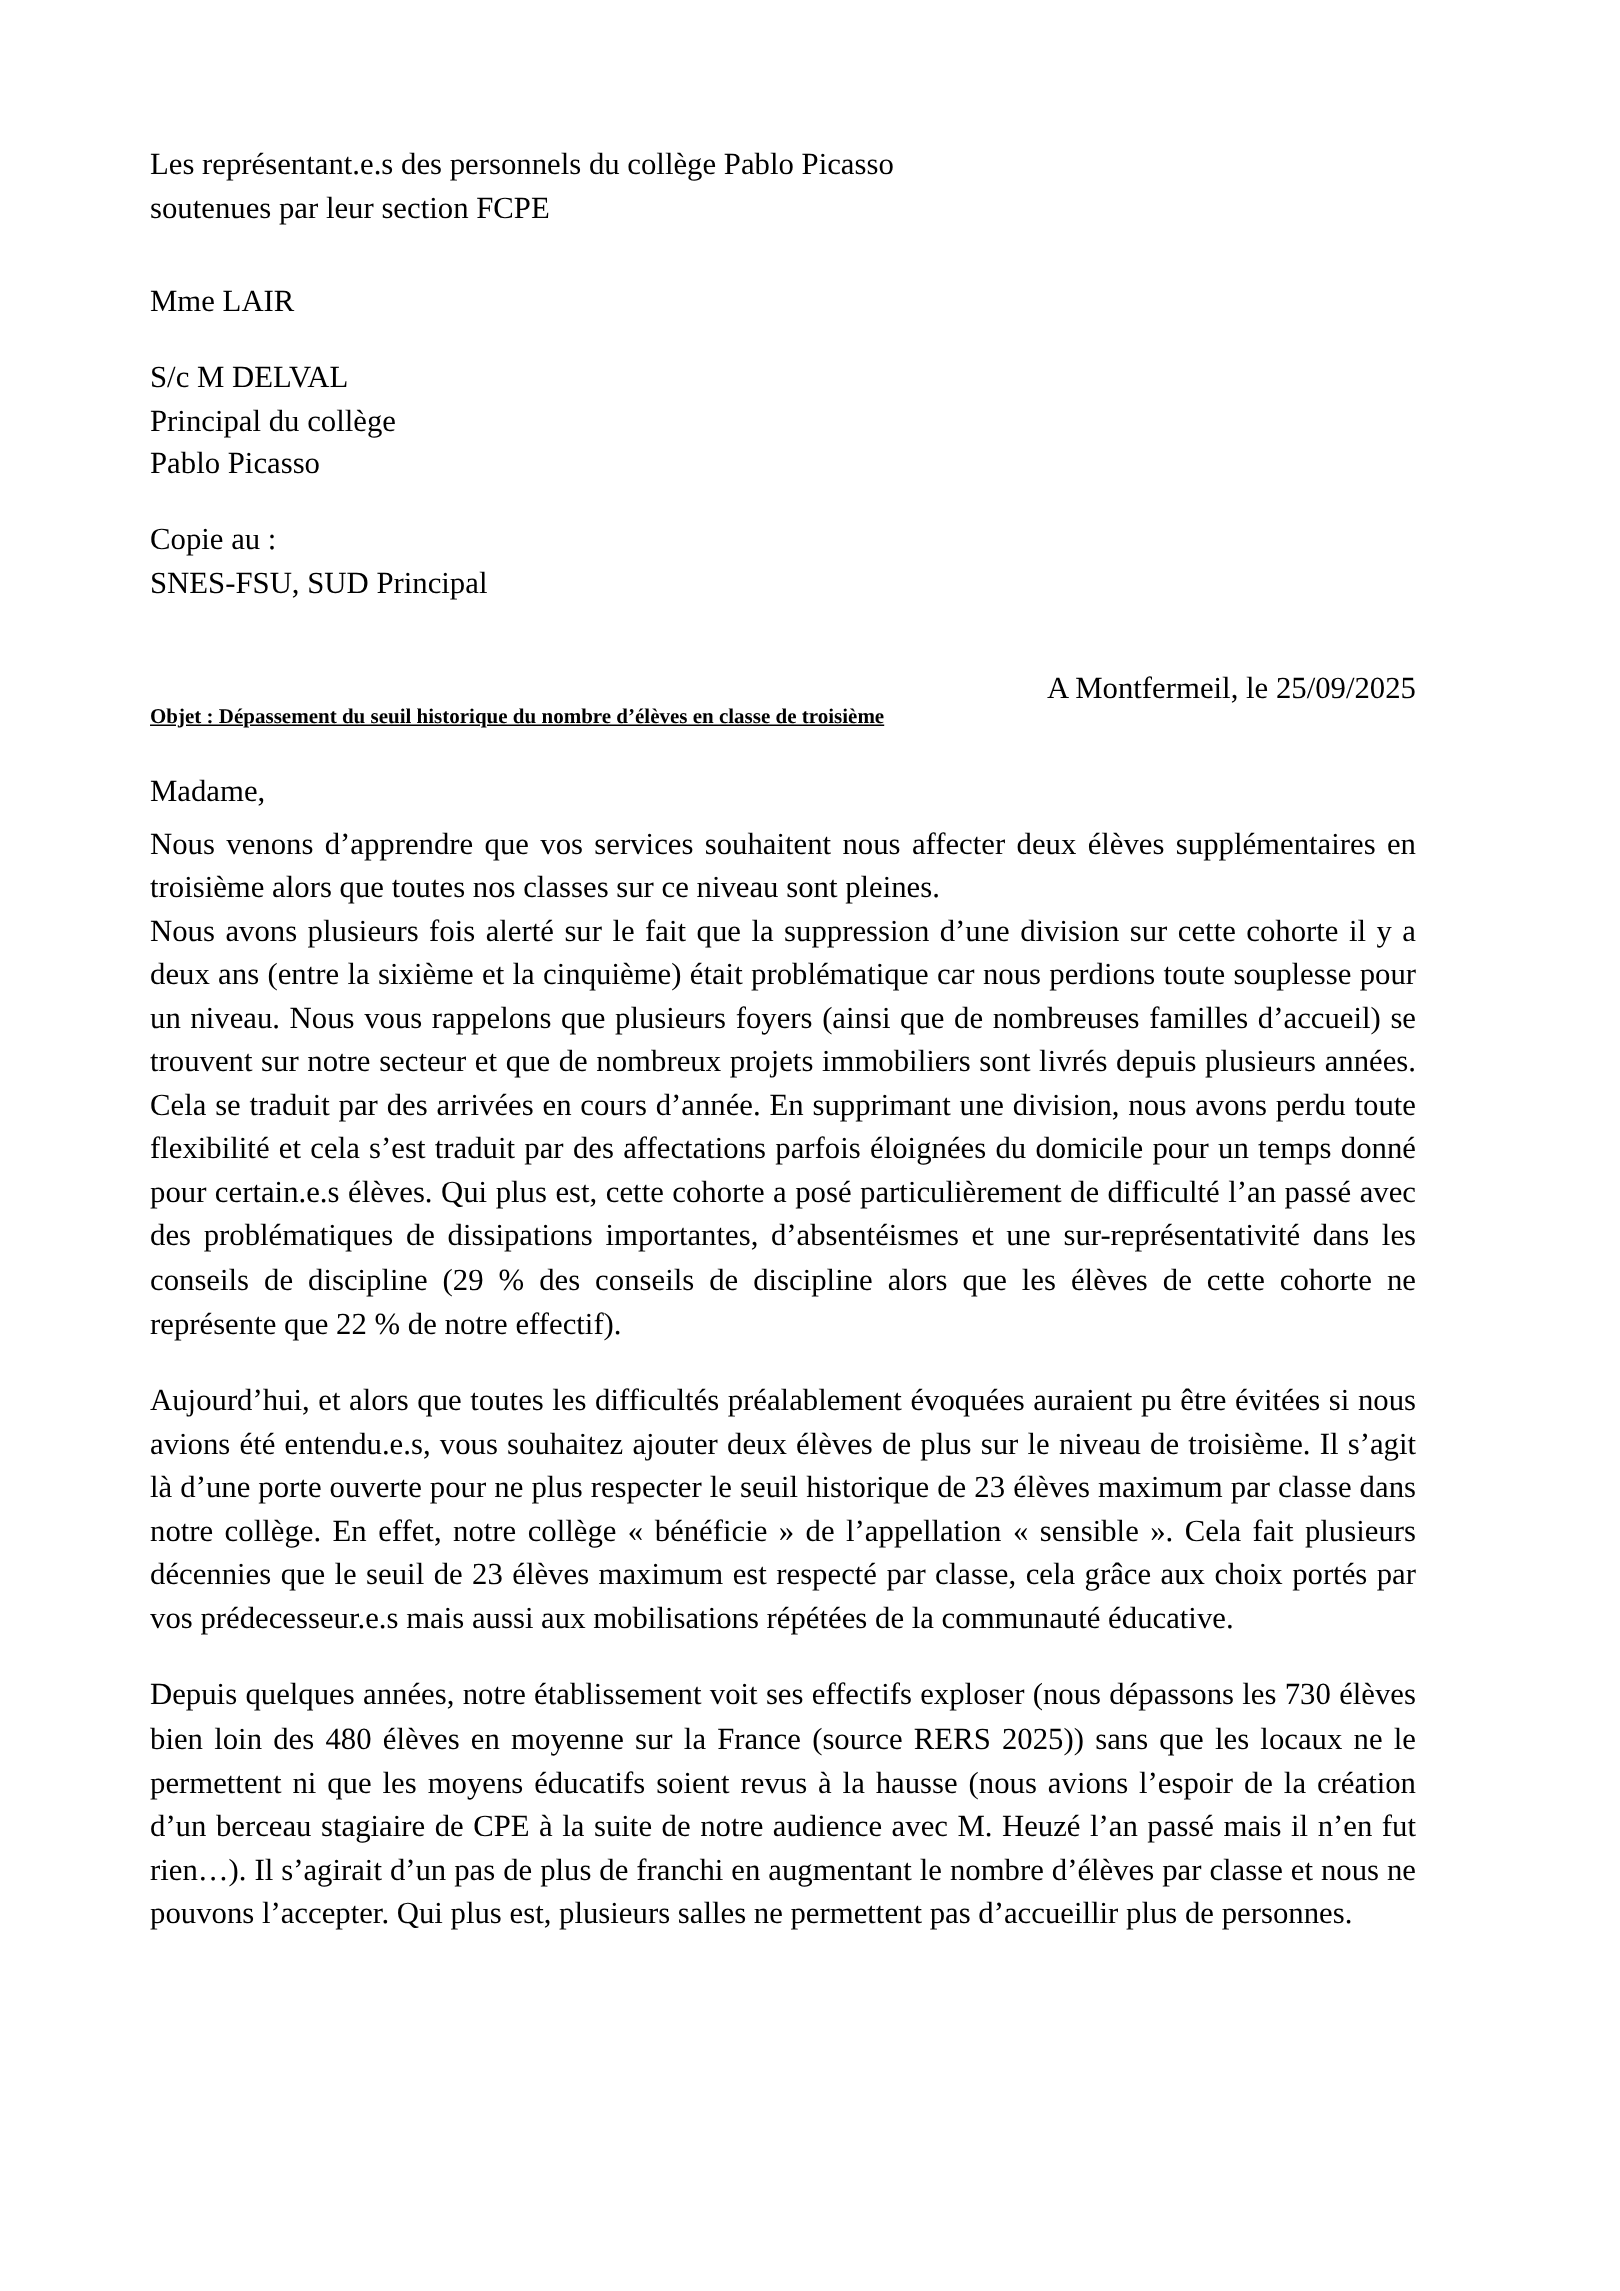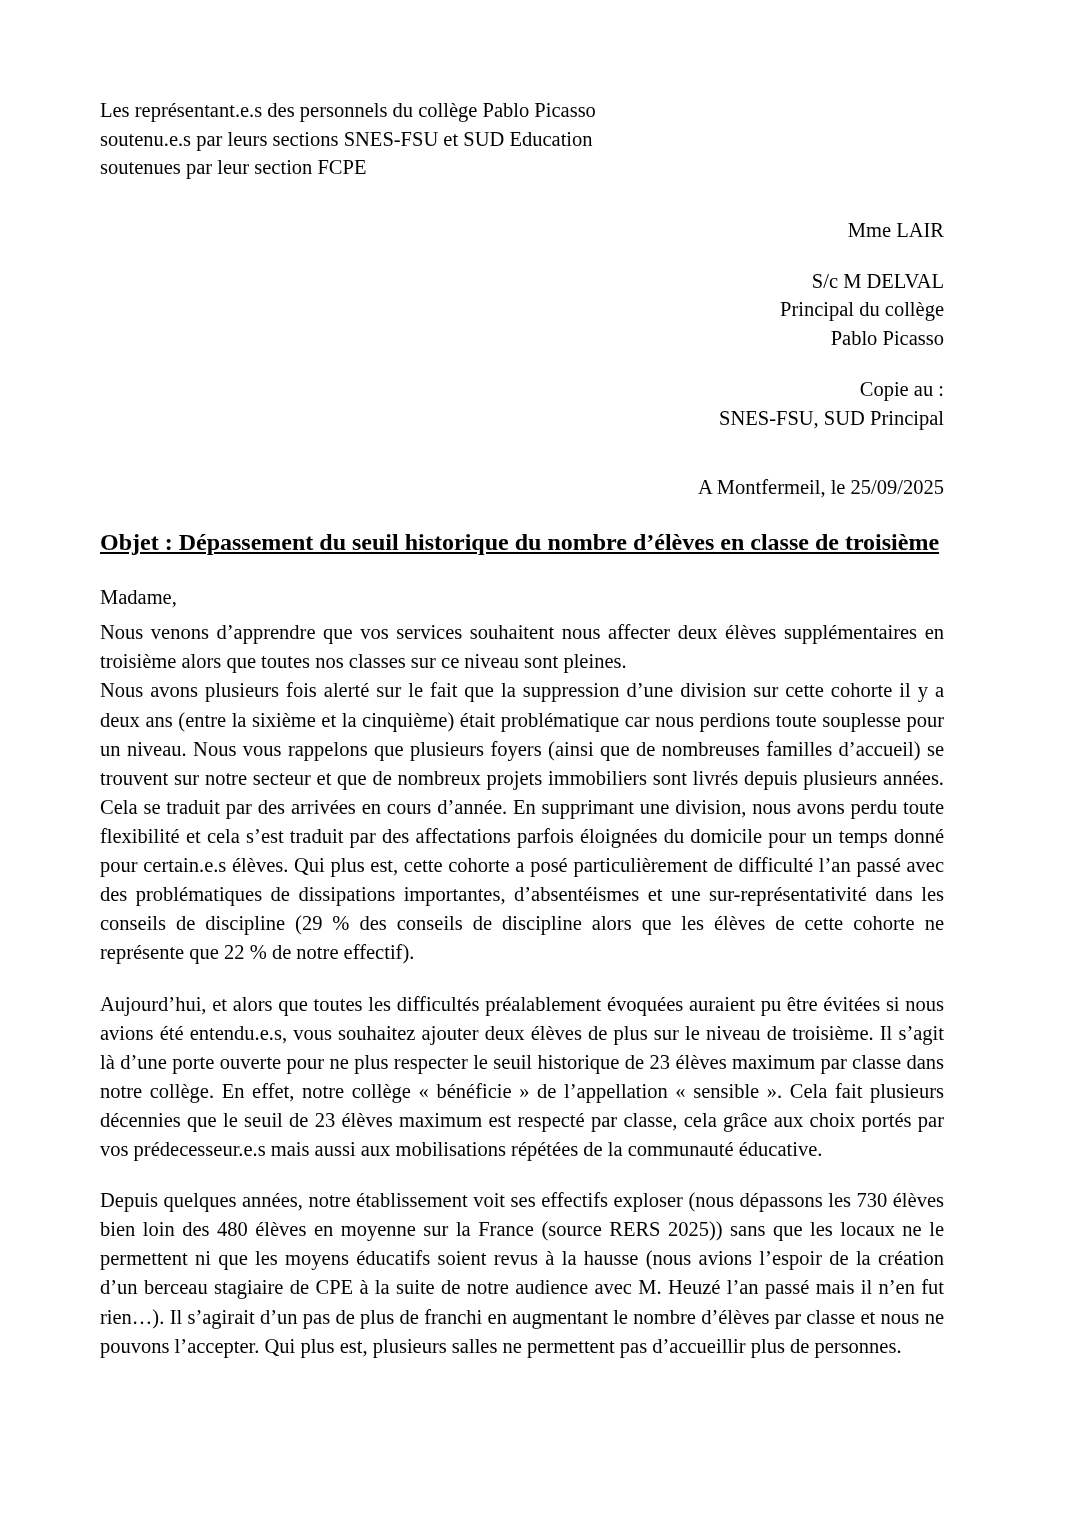--- a/index.html
+++ b/index.html
@@ -22,40 +22,38 @@
   }
   .sender-block {
     font-size: 20.5px;
     line-height: 1.40;
   }
   .sender-block div {
     white-space: pre;
   }
   .recipient-block {
     margin-top: 34px;
-    text-align: right;
     font-size: 20.5px;
     line-height: 1.40;
   }
   .recipient-group {
     margin-bottom: 22px;
   }
   .recipient-group:last-child {
     margin-bottom: 0;
   }
   .place-date {
     margin-top: 44px;
     text-align: right;
     font-size: 20.5px;
   }
   .subject {
-    margin-top: 30px;
     font-weight: bold;
     text-decoration: underline;
-    font-size: 24px;
+    font-size: 14px;
   }
   .salutation {
     margin-top: 30px;
     font-size: 20.5px;
   }
   .body-text {
     margin-top: 9px;
     font-size: 20.5px;
     line-height: 1.42;
     text-align: justify;
@@ -70,21 +68,20 @@
     margin-bottom: 0 !important;
   }
 </style>
 </head>
 <body>
 
 <div class="page">
 
   <div class="sender-block">
     <div>Les représentant.e.s des personnels du collège Pablo Picasso</div>
-    <div>soutenu.e.s par leurs sections SNES-FSU et SUD Education</div>
     <div>soutenues par leur section FCPE</div>
   </div>
 
   <div class="recipient-block">
     <div class="recipient-group">
       <div>Mme LAIR</div>
     </div>
     <div class="recipient-group">
       <div>S/c M DELVAL</div>
       <div>Principal du collège</div>

